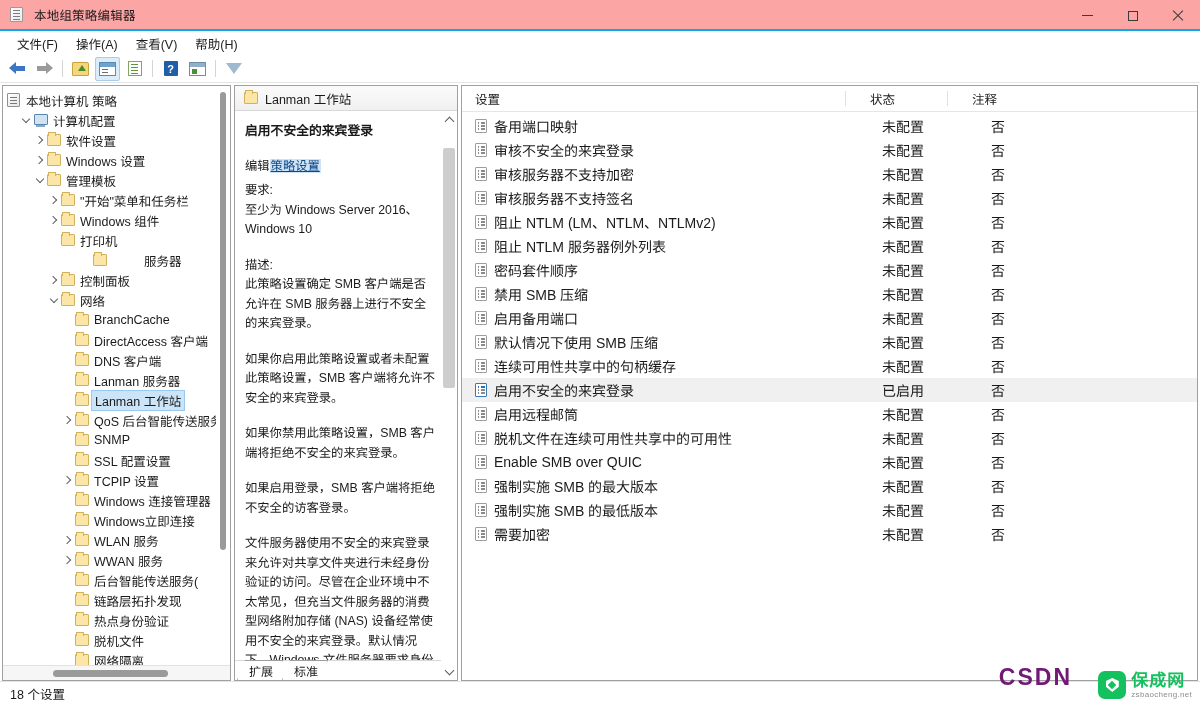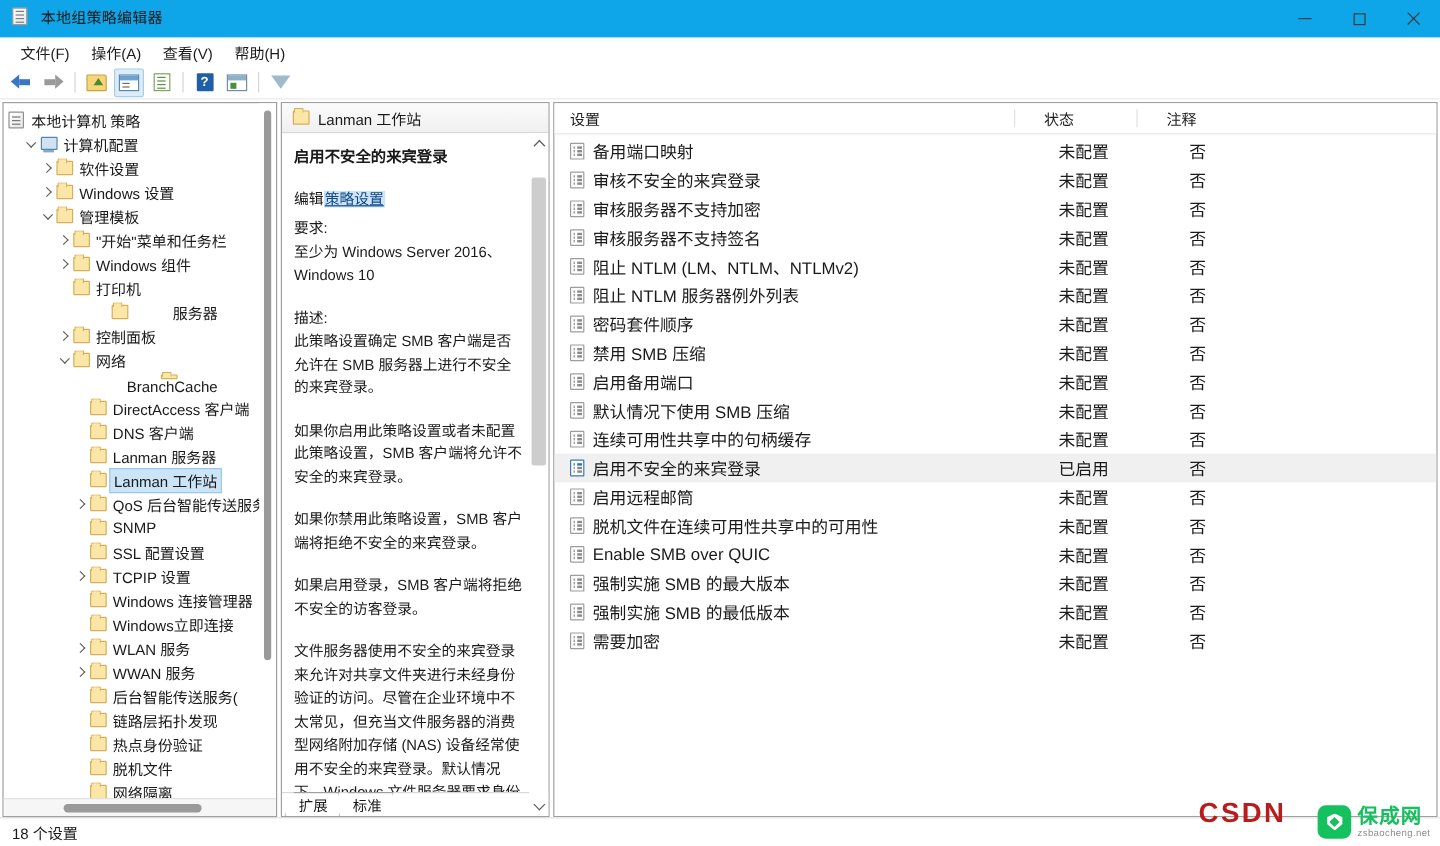--- a/index.html
+++ b/index.html
@@ -15,22 +15,22 @@
     width: 1200px; height: 705px;
     position: relative;
     display: flex; flex-direction: column;
     background: #ffffff;
   }
 
   
   .titlebar {
     height: 31px; min-height: 31px;
     display: flex; align-items: center;
-    background: #0ea5e9;
-    border-bottom: 4px solid #0ea5e9;
+    background: #fca5a5;
+    border-bottom: 2px solid #0ea5e9;
     position: relative;
   }
   .titlebar-icon {
     width: 16px; height: 16px;
     margin-left: 10px; margin-right: 8px;
     position: relative; flex: none;
   }
   .doc-glyph {
     width: 13px; height: 15px;
     background: linear-gradient(135deg,#fdfdfd 0%, #e9e9e9 100%);
@@ -401,21 +401,21 @@
     display:flex; align-items:center;
     padding-left: 10px;
     font-size:12.5px; color:#1a1a1a;
     background:#ffffff;
     border-top: 1px solid #e4e4e4;
   }
 
   
   .wm-csdn {
     position:absolute; right: 128px; bottom: 14px;
-    font-size: 23px; color: #b91c1c; letter-spacing: 2px;
+    font-size: 23px; color: #701a75; letter-spacing: 2px;
     font-weight: 600; pointer-events:none; user-select:none;
   }
   .wm-badge {
     position:absolute; right: 8px; bottom: 6px;
     display:flex; align-items:center; gap:5px;
     pointer-events:none; user-select:none;
   }
   .wm-shield {
     width: 28px; height: 28px; border-radius: 7px;
     background:#15c05e; display:flex;align-items:center;justify-content:center;
@@ -550,21 +550,21 @@
             <div class="tree-row" style="padding-left: 44px;">
               <span class="twisty has"></span>
               <span class="ic-folder"></span>
               <span class="tree-label">控制面板</span>
             </div>
             <div class="tree-row" style="padding-left: 44px;">
               <span class="twisty has open"></span>
               <span class="ic-folder"></span>
               <span class="tree-label">网络</span>
             </div>
-            <div class="tree-row" style="padding-left: 58px; flex-direction: column;">
+            <div class="tree-row" style="padding-left: 58px;">
               <span class="twisty"></span>
               <span class="ic-folder"></span>
               <span class="tree-label">BranchCache</span>
             </div>
             <div class="tree-row" style="padding-left: 58px;">
               <span class="twisty"></span>
               <span class="ic-folder"></span>
               <span class="tree-label">DirectAccess 客户端</span>
             </div>
             <div class="tree-row" style="padding-left: 58px;">

